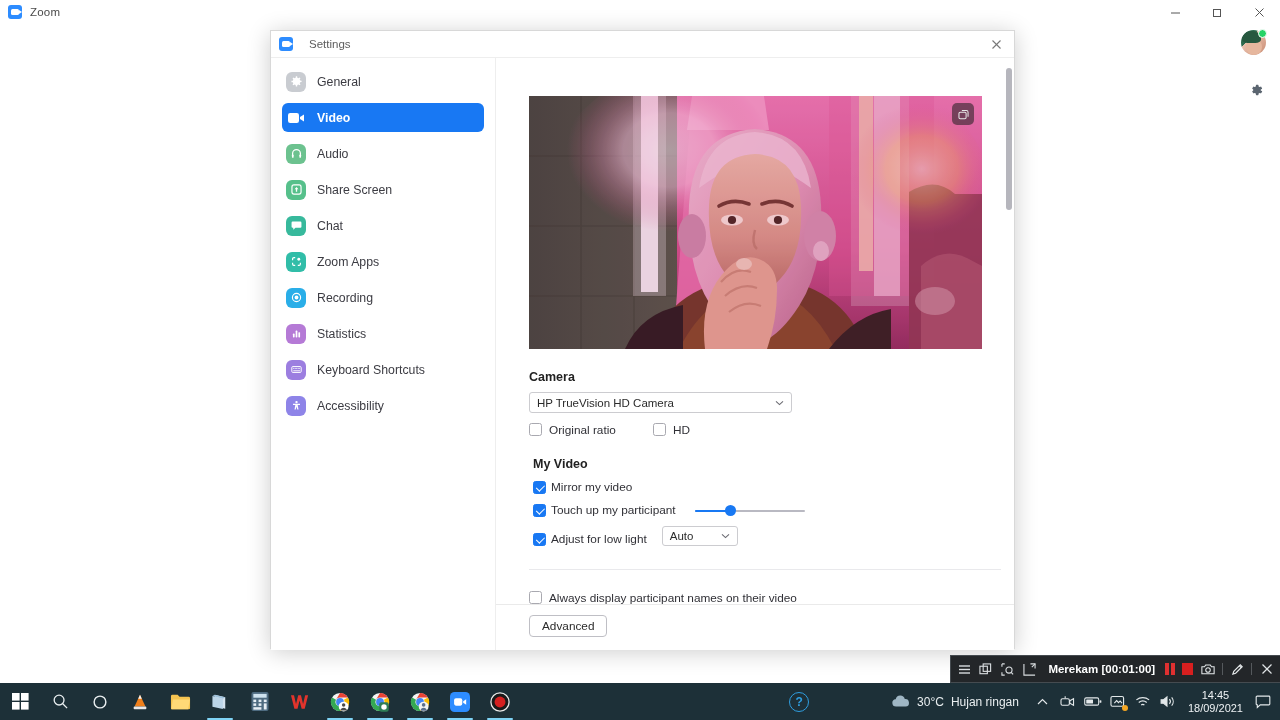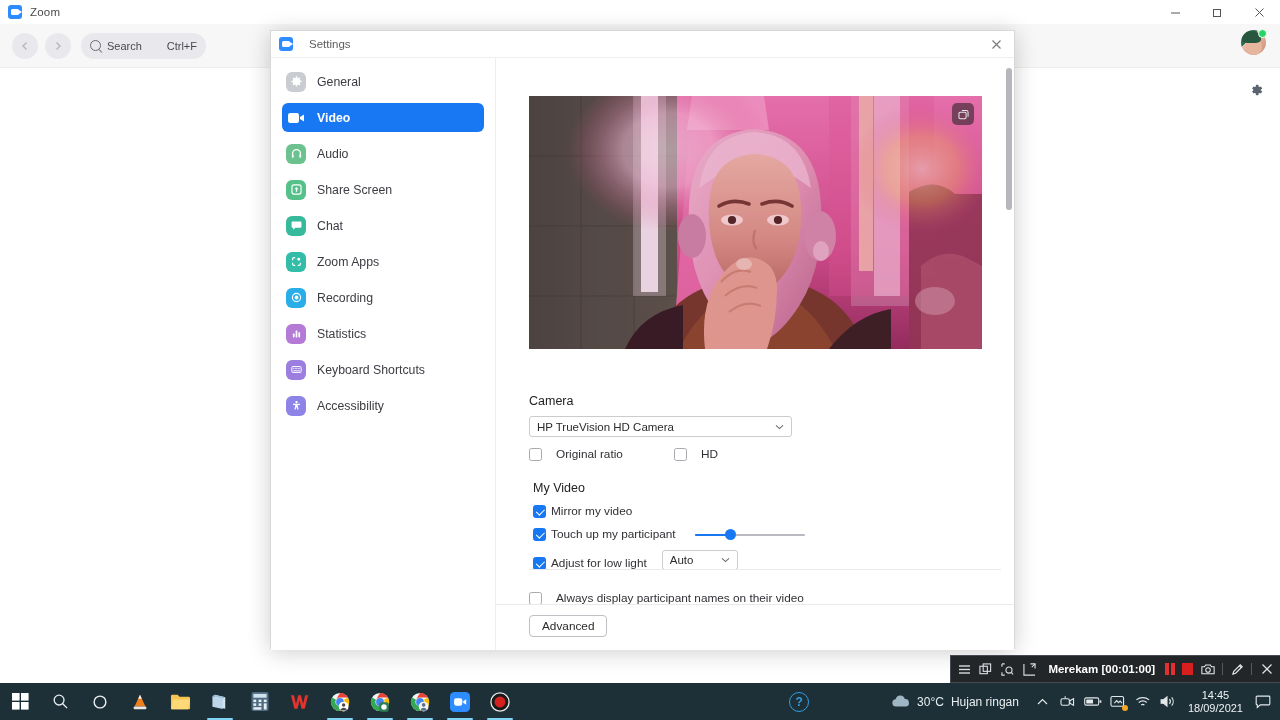--- a/index.html
+++ b/index.html
@@ -100,28 +100,28 @@
 
   .preview{
     position:absolute;left:33px;top:38px;width:453px;height:253px;overflow:hidden;
     background:#1a1a1a;
   }
   .pv-snap{
     position:absolute;right:8px;top:7px;width:22px;height:22px;border-radius:5px;
     background:rgba(30,30,30,.55);display:flex;align-items:center;justify-content:center;
   }
 
-  .sec-head{font-size:12.5px;font-weight:normal;color:#222;margin-top:24px;}
+  .sec-head{font-size:12.5px;font-weight:bold;color:#222;}
   .camera-sec{position:absolute;left:33px;top:312px;width:470px;}
   .select-box{
     margin-top:8px;width:263px;height:21px;border:1px solid #ccccd0;border-radius:3px;
     display:flex;align-items:center;padding:0 7px;font-size:11.5px;color:#2b2b2b;background:#fff;
   }
   .select-box .chev{margin-left:auto;color:#6b6b72;font-size:9px;}
-  .cb-row{display:flex;align-items:center;margin-top:10px;gap:14px;}
+  .cb-row{display:flex;margin-top:10px;gap:7px;}
   .cb{
     width:13px;height:13px;border:1.3px solid #a9a9b0;border-radius:2.5px;background:#fff;flex:none;
   }
   .cb.on{background:#1878f3;border-color:#1878f3;position:relative;}
   .cb.on:after{
     content:'';position:absolute;left:4px;top:1px;width:3.5px;height:7px;
     border:solid #fff;border-width:0 1.6px 1.6px 0;transform:rotate(45deg);
   }
   .cb-lbl{font-size:11.8px;color:#303036;}
   .cb-gap{width:23px;}
@@ -209,37 +209,20 @@
         </div>
         <div class="win-btn">
           <svg width="11" height="11" viewBox="0 0 11 11">
               <line x1="1.5" y1="1.5" x2="9.5" y2="9.5" stroke="#555" stroke-width="1"></line>
               <line x1="9.5" y1="1.5" x2="1.5" y2="9.5" stroke="#555" stroke-width="1"></line>
             </svg>
         </div>
       </div>
     </div>
 
-    <div class="zoom-toolbar">
-      <div class="nav-circle">
-        <svg width="8" height="10" viewBox="0 0 8 10">
-            <polyline points="5.5,1.5 2,5 5.5,8.5" fill="none" stroke="#b5b5bd" stroke-width="1.4"></polyline>
-          </svg>
-      </div>
-      <div class="nav-circle">
-        <svg width="8" height="10" viewBox="0 0 8 10">
-            <polyline points="2.5,1.5 6,5 2.5,8.5" fill="none" stroke="#b5b5bd" stroke-width="1.4"></polyline>
-          </svg>
-      </div>
-      <div class="search-pill">
-        <span class="search-ic"></span>
-        <span class="search-lbl">Search</span>
-        <span class="search-kbd">Ctrl+F</span>
-      </div>
-    </div>
 
     <div class="avatar-wrap">
       <div class="avatar"></div>
       <span class="avatar-dot"></span>
     </div>
 
     <div class="gear-std">
       <svg width="16" height="16" viewBox="0 0 20 20" fill="#5b6570">
         <path d="M10 6.6a3.4 3.4 0 100 6.8 3.4 3.4 0 000-6.8zm0 5.2a1.8 1.8 0 110-3.6 1.8 1.8 0 010 3.6z"></path>
         <path d="M17.3 11.4l-1.4-.8c.1-.4.1-.8.1-1.2l1.3-.8c.3-.2.4-.5.3-.8l-1-1.7c-.2-.3-.5-.4-.8-.3l-1.5.5c-.3-.3-.6-.5-1-.7l-.2-1.6c0-.3-.3-.6-.6-.6h-2c-.3 0-.6.3-.6.6l-.2 1.6c-.4.2-.7.4-1 .7l-1.5-.5c-.3-.1-.6 0-.8.3l-1 1.7c-.2.3-.1.6.2.8l1.3.8c0 .4 0 .8.1 1.2l-1.4.8c-.3.2-.4.5-.2.8l1 1.7c.2.3.5.4.8.3l1.5-.5c.3.3.6.5 1 .7l.2 1.6c0 .3.3.6.6.6h2c.3 0 .6-.3.6-.6l.2-1.6c.4-.2.7-.4 1-.7l1.5.5c.3.1.6 0 .8-.3l1-1.7c.2-.3.1-.6-.2-.8z"></path>

